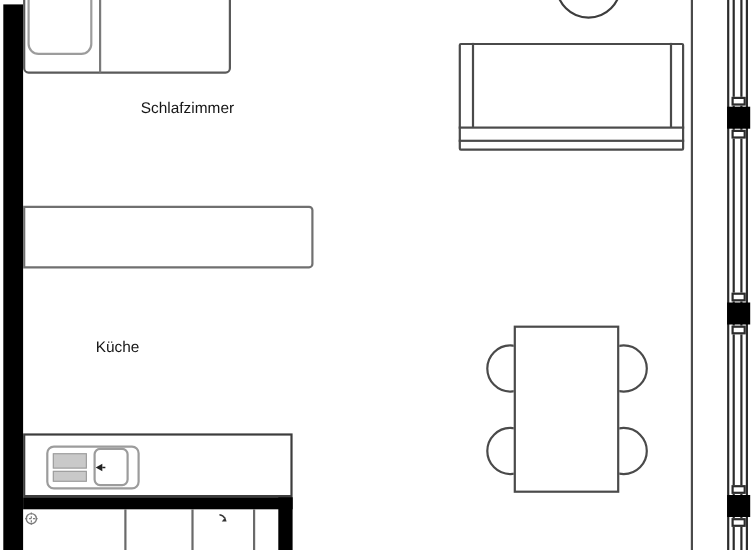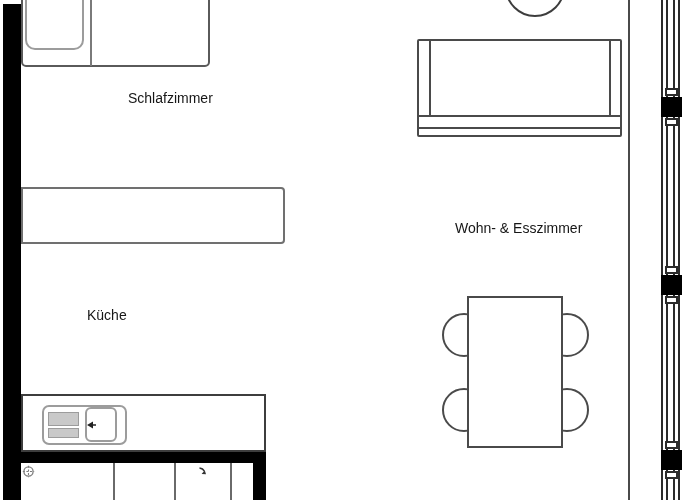--- a/index.html
+++ b/index.html
@@ -100,21 +100,20 @@
       <path d="M3.6 8 L8 8.2 L6.8 4.2 Z" fill="#333"></path>
     </svg>
   </div>
 
   <div class="abs side-circle"></div>
   <div class="abs sofa-frame"></div>
   <div class="abs sofa-v" style="left:429px;"></div>
   <div class="abs sofa-v" style="left:609px;"></div>
   <div class="abs sofa-h" style="top:115px;"></div>
   <div class="abs sofa-h" style="top:127px;"></div>
-  <div class="abs room-label" style="left:455px;top:220px;">Wohn- &amp; Esszimmer</div>
 
   <div class="abs chair" style="left:442px;top:313px;"></div>
   <div class="abs chair" style="left:442px;top:388px;"></div>
   <div class="abs chair" style="left:545px;top:313px;"></div>
   <div class="abs chair" style="left:545px;top:388px;"></div>
   <div class="abs table"></div>
 
   <div class="abs win-band">
     <div class="pane" style="left:1px;"></div>
     <div class="pane" style="left:6px;"></div>

